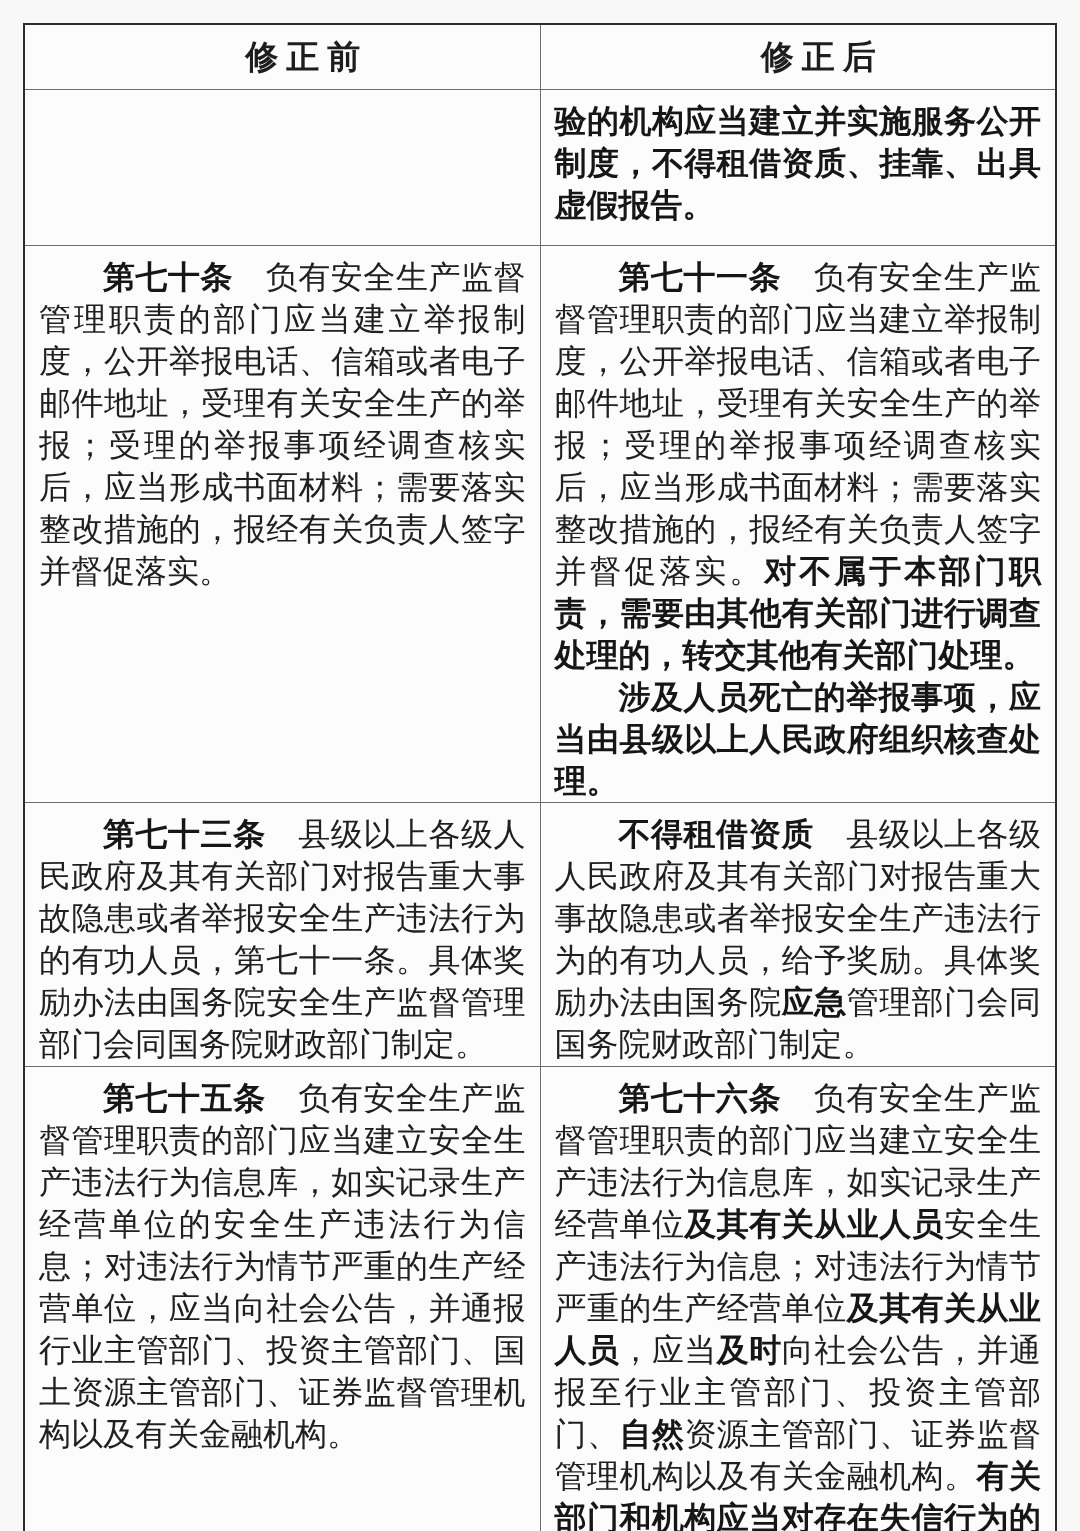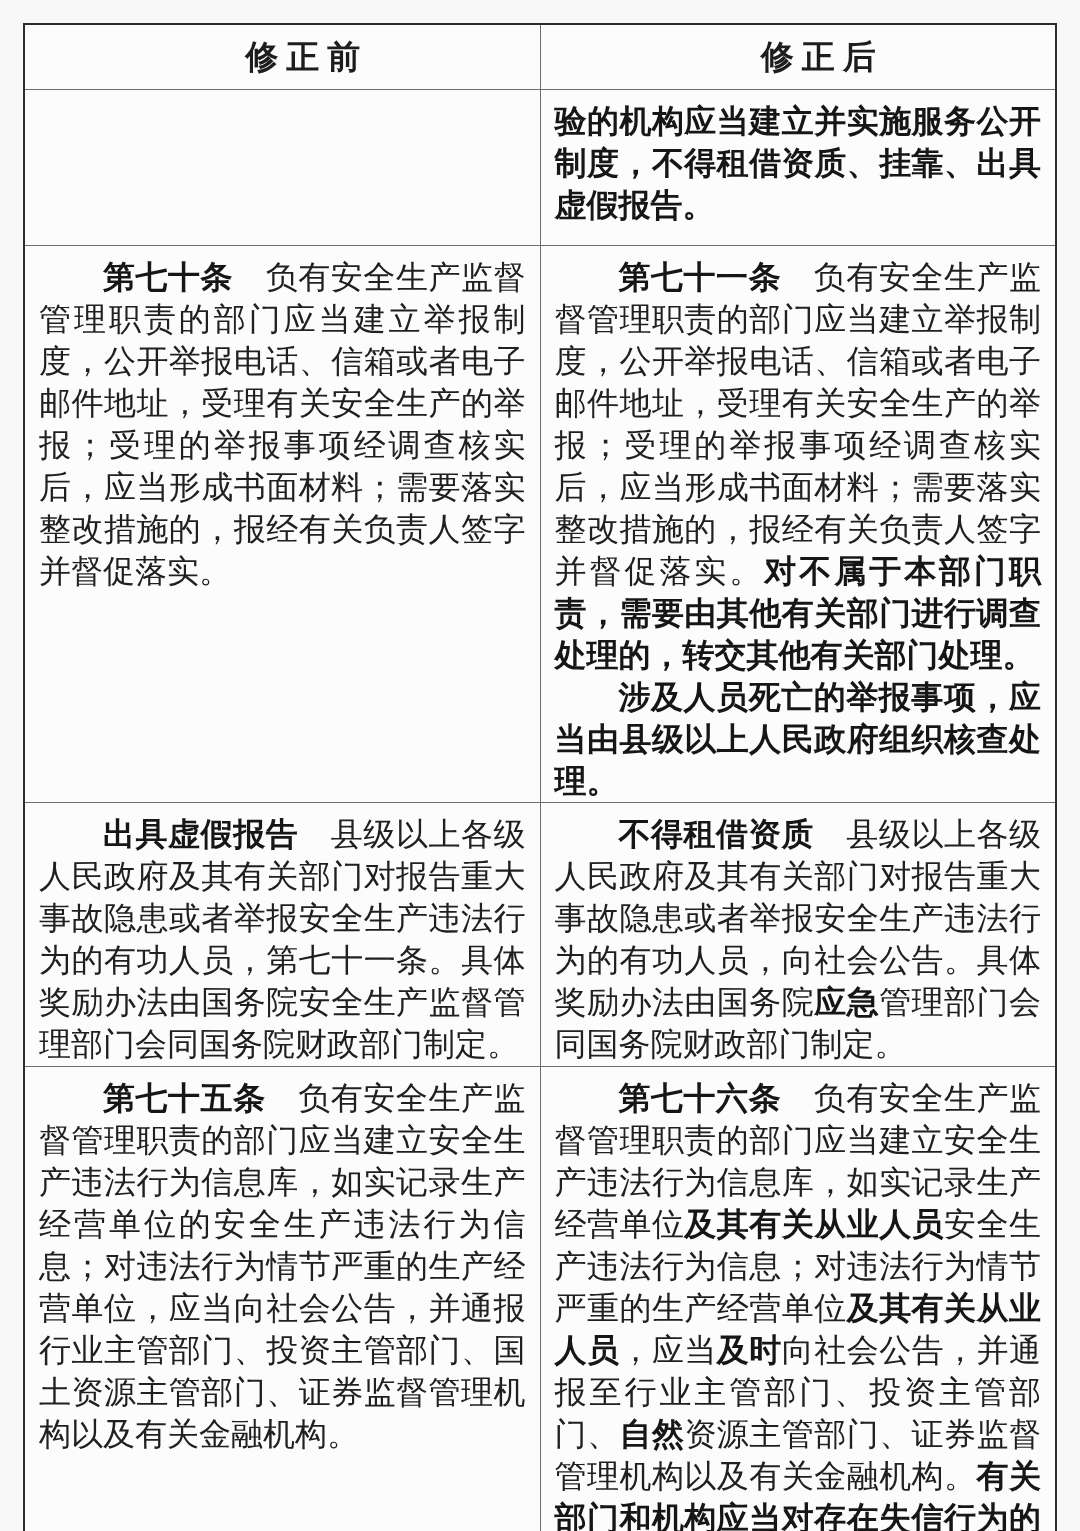--- a/index.html
+++ b/index.html
@@ -92,24 +92,24 @@
           <td>
             <p><span class="run-b">第七十条　</span><span class="run-r">负有安全生产监督管理职责的部门应当建立举报制度，公开举报电话、信箱或者电子邮件地址，受理有关安全生产的举报；受理的举报事项经调查核实后，应当形成书面材料；需要落实整改措施的，报经有关负责人签字并督促落实。</span></p>
           </td>
           <td>
             <p><span class="run-b">第七十一条　</span><span class="run-r">负有安全生产监督管理职责的部门应当建立举报制度，公开举报电话、信箱或者电子邮件地址，受理有关安全生产的举报；受理的举报事项经调查核实后，应当形成书面材料；需要落实整改措施的，报经有关负责人签字并督促落实。</span><span class="run-b">对不属于本部门职责，需要由其他有关部门进行调查处理的，转交其他有关部门处理。</span></p>
             <p><span class="run-b">涉及人员死亡的举报事项，应当由县级以上人民政府组织核查处理。</span></p>
           </td>
         </tr>
         <tr>
           <td>
-            <p><span class="run-b">出具虚假报告　</span><span class="run-r">县级以上各级人民政府及其有关部门对报告重大事故隐患或者举报安全生产违法行为的有功人员，第七十一条。具体奖励办法由国务院安全生产监督管理部门会同国务院财政部门制定。</span></p>
+            <p><span class="run-b">第七十三条　</span><span class="run-r">县级以上各级人民政府及其有关部门对报告重大事故隐患或者举报安全生产违法行为的有功人员，第七十一条。具体奖励办法由国务院安全生产监督管理部门会同国务院财政部门制定。</span></p>
           </td>
           <td>
-            <p><span class="run-b">不得租借资质　</span><span class="run-r">县级以上各级人民政府及其有关部门对报告重大事故隐患或者举报安全生产违法行为的有功人员，向社会公告。具体奖励办法由国务院</span><span class="run-b">应急</span><span class="run-r">管理部门会同国务院财政部门制定。</span></p>
+            <p><span class="run-b">不得租借资质　</span><span class="run-r">县级以上各级人民政府及其有关部门对报告重大事故隐患或者举报安全生产违法行为的有功人员，给予奖励。具体奖励办法由国务院</span><span class="run-b">应急</span><span class="run-r">管理部门会同国务院财政部门制定。</span></p>
           </td>
         </tr>
         <tr>
           <td>
             <p><span class="run-b">第七十五条　</span><span class="run-r">负有安全生产监督管理职责的部门应当建立安全生产违法行为信息库，如实记录生产经营单位的安全生产违法行为信息；对违法行为情节严重的生产经营单位，应当向社会公告，并通报行业主管部门、投资主管部门、国土资源主管部门、证券监督管理机构以及有关金融机构。</span></p>
           </td>
           <td>
             <p><span class="run-b">第七十六条　</span><span class="run-r">负有安全生产监督管理职责的部门应当建立安全生产违法行为信息库，如实记录生产经营单位</span><span class="run-b">及其有关从业人员</span><span class="run-r">安全生产违法行为信息；对违法行为情节严重的生产经营单位</span><span class="run-b">及其有关从业人员</span><span class="run-r">，应当</span><span class="run-b">及时</span><span class="run-r">向社会公告，并通报至行业主管部门、投资主管部门、</span><span class="run-b">自然</span><span class="run-r">资源主管部门、证券监督管理机构以及有关金融机构。</span><span class="run-b">有关部门和机构应当对存在失信行为的生产经</span></p>
           </td>
         </tr>

